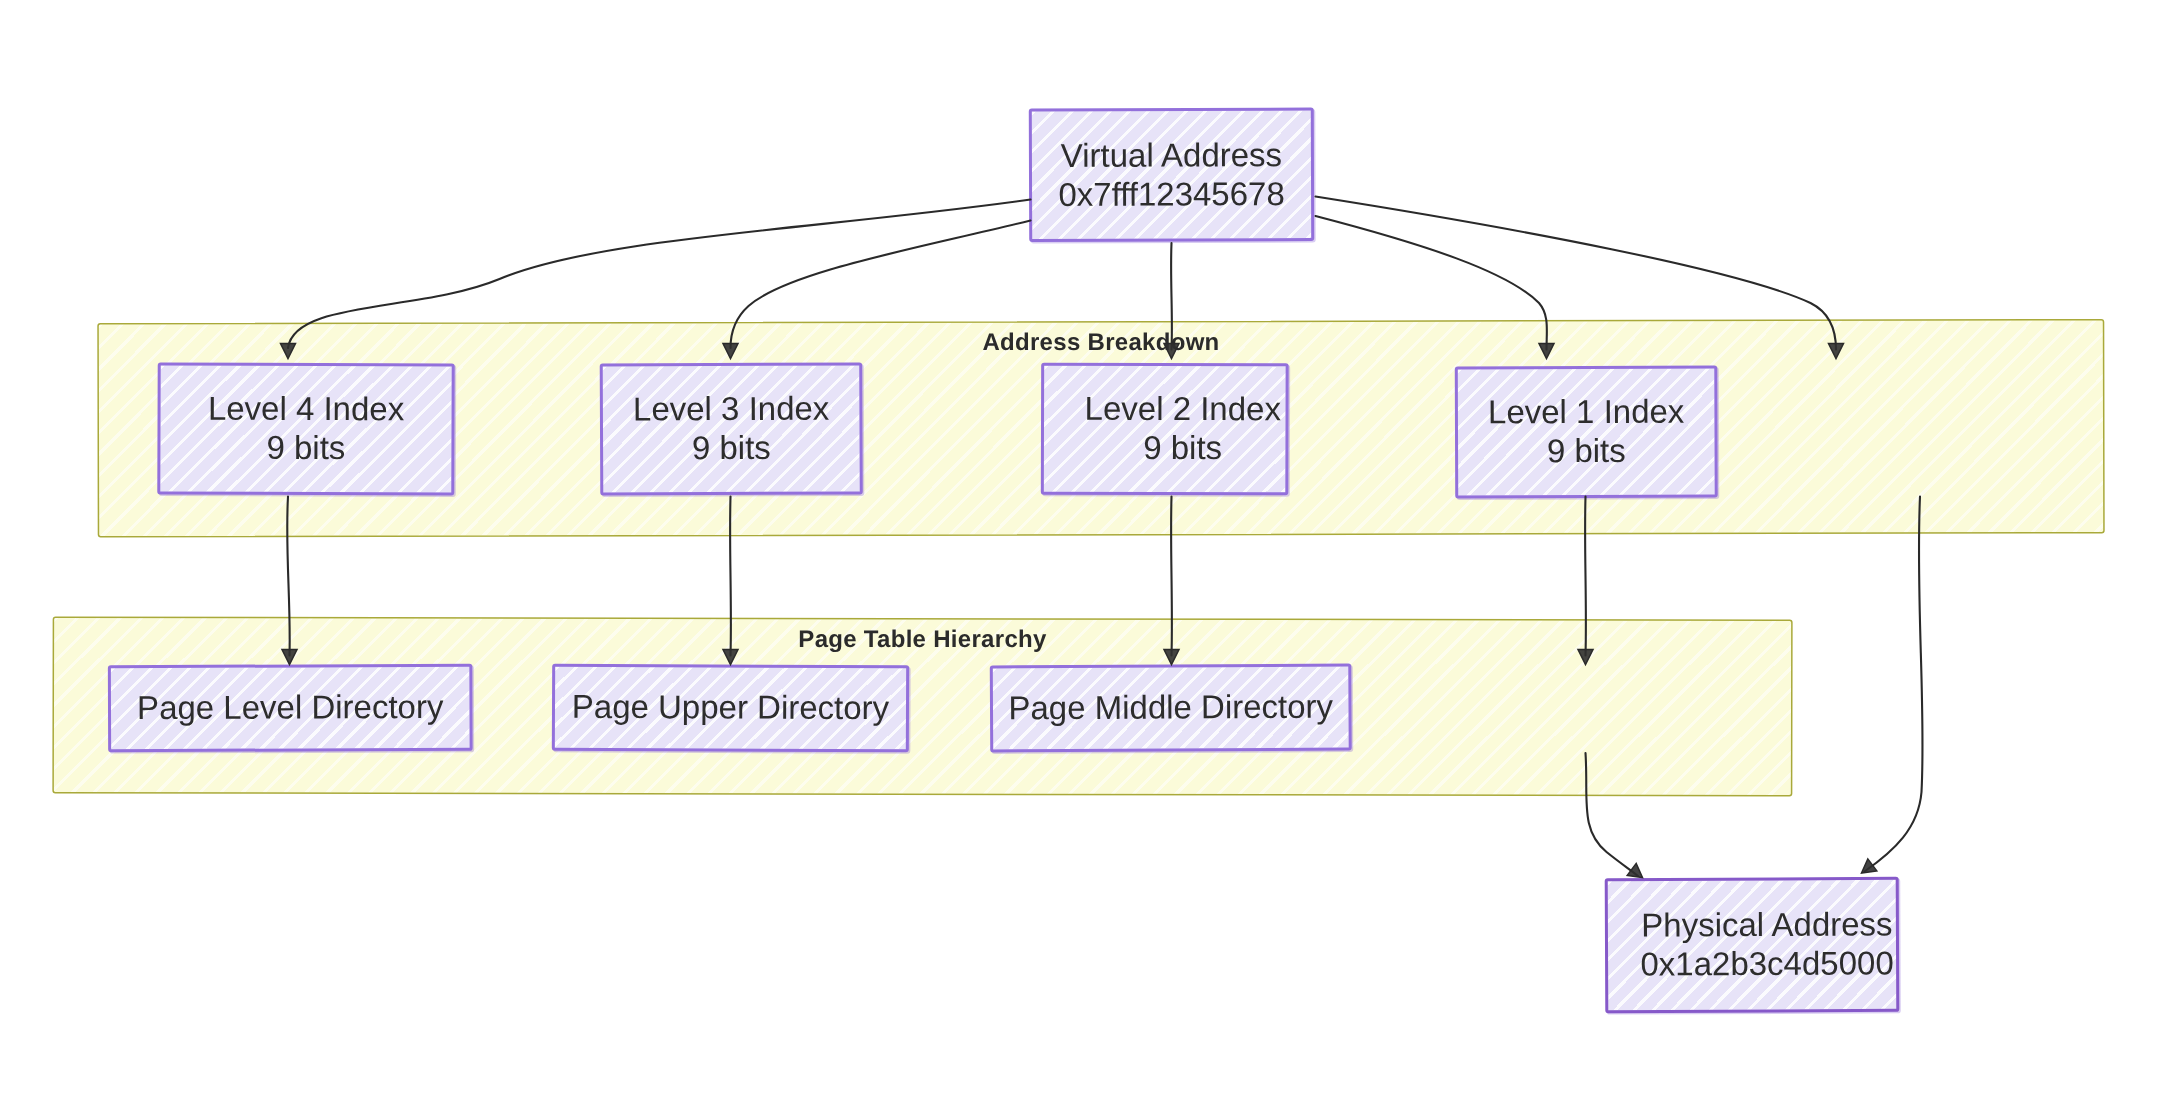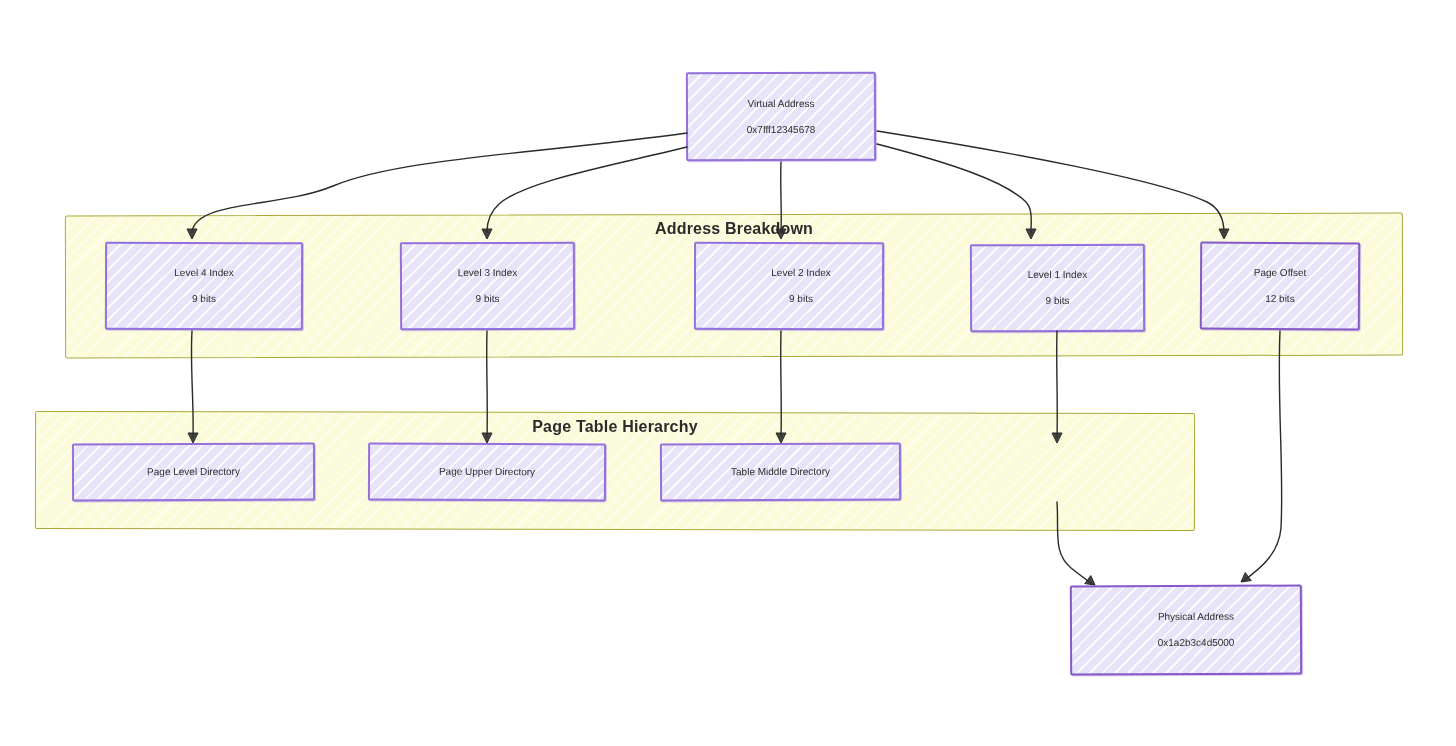--- a/index.html
+++ b/index.html
@@ -36,21 +36,21 @@
     box-sizing:border-box;
     display:flex;
     flex-direction:column;
     align-items:center;
     justify-content:center;
     box-shadow:1px 1px 0 rgba(147,112,219,.35);
     z-index:2;
   }
   .node.strong{border-color:#8659c9;border-width:2.5px;}
   .nl{
-    font-size:10px;
+    font-size:22px;
     line-height:26px;
     color:#2d2d2d;
     white-space:nowrap;
     text-align:center;
   }
   #edges{
     position:absolute;left:0;top:0;
     z-index:3;
     pointer-events:none;
   }
@@ -113,46 +113,42 @@
   <div class="node" style="left:105px;top:242px;width:198px;height:88px;transform:rotate(0.2deg);">
     <div class="nl">Level 4 Index</div>
     <div class="nl">9 bits</div>
   </div>
 
   <div class="node" style="left:400px;top:242px;width:175px;height:88px;transform:rotate(-0.25deg);">
     <div class="nl">Level 3 Index</div>
     <div class="nl">9 bits</div>
   </div>
 
-  <div class="node" style="left:694px;top:242px;width:190px;height:88px;transform:rotate(0.15deg);padding-left:24px;">
+  <div class="node" style="left:694px;top:242px;width:165px;height:88px;transform:rotate(0.15deg);padding-left:24px;">
     <div class="nl">Level 2 Index</div>
     <div class="nl">9 bits</div>
   </div>
 
   <div class="node" style="left:970px;top:244px;width:175px;height:88px;transform:rotate(-0.2deg);">
     <div class="nl">Level 1 Index</div>
     <div class="nl">9 bits</div>
   </div>
 
-  <div class="node strong" style="left:1200px;top:242px;width:160px;height:88px;transform:rotate(0.3deg);">
-    <div class="nl">Page Offset</div>
-    <div class="nl">12 bits</div>
-  </div>
 
   <div class="node" style="left:72px;top:443px;width:243px;height:58px;transform:rotate(-0.2deg);">
     <div class="nl">Page Level Directory</div>
   </div>
 
   <div class="node" style="left:368px;top:443px;width:238px;height:58px;transform:rotate(0.25deg);">
     <div class="nl">Page Upper Directory</div>
   </div>
 
   <div class="node" style="left:660px;top:443px;width:241px;height:58px;transform:rotate(-0.3deg);">
-    <div class="nl">Table Middle Directory</div>
+    <div class="nl">Page Middle Directory</div>
   </div>
 
 
-  <div class="node strong" style="left:1070px;top:585px;width:232px;height:90px;transform:rotate(-0.25deg);padding-left:20px;">
+  <div class="node strong" style="left:1070px;top:585px;width:196px;height:90px;transform:rotate(-0.25deg);padding-left:20px;">
     <div class="nl">Physical Address</div>
     <div class="nl">0x1a2b3c4d5000</div>
   </div>
 
 </div>
 
 </body></html>

